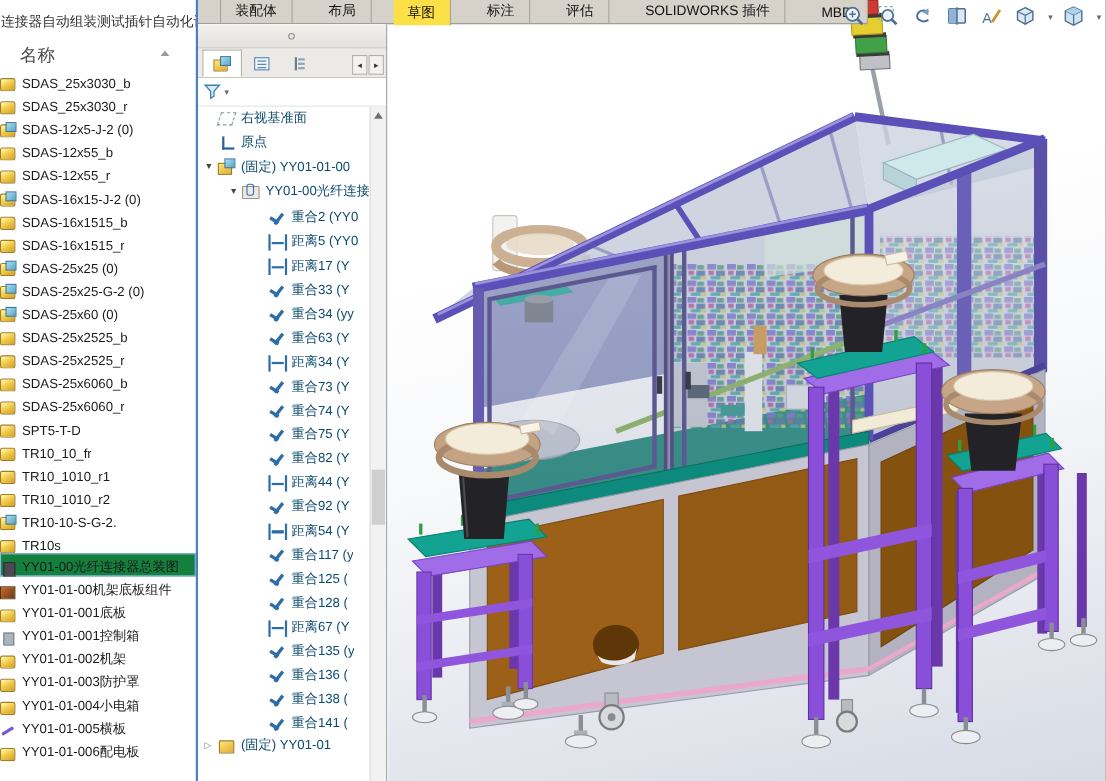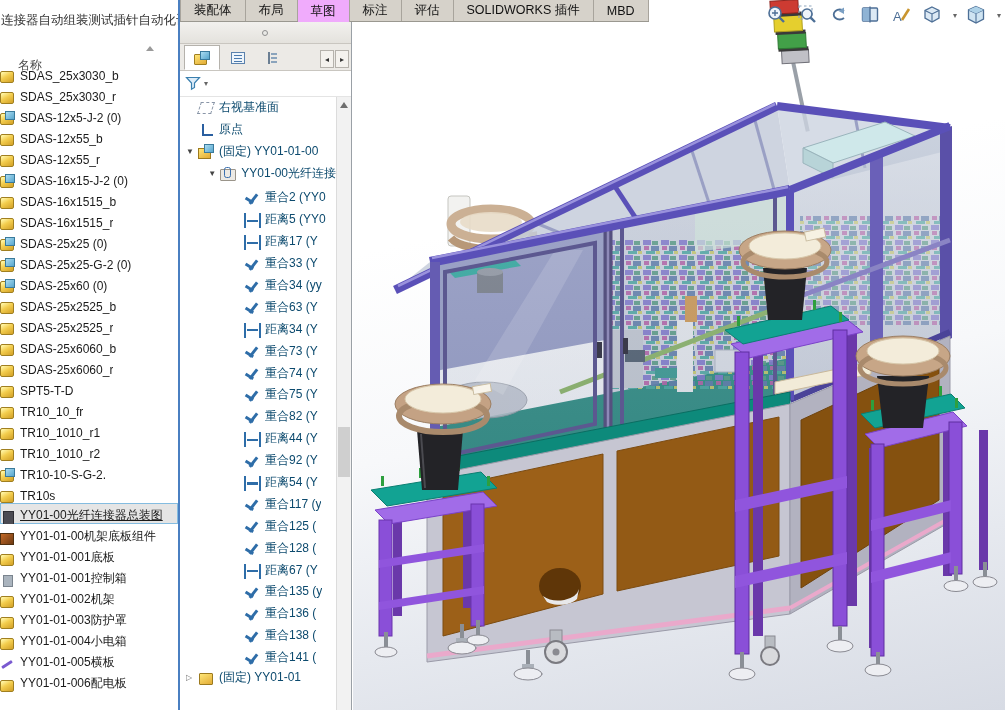--- a/index.html
+++ b/index.html
@@ -2,42 +2,42 @@
 <html><head>
 <meta charset="utf-8">
 <style>
   html,body{margin:0;padding:0;background:#888;}
   *{box-sizing:border-box;font-family:"Liberation Sans","DejaVu Sans",sans-serif;}
   .app{position:relative;width:1005px;height:710px;background:#fff;overflow:hidden;}
 
   
   .explorer{position:absolute;left:0;top:0;width:178px;height:710px;background:#fff;overflow:hidden;}
   .explorer-title{position:absolute;left:1px;top:12px;width:177px;font-size:12.5px;color:#333;white-space:nowrap;overflow:hidden;}
-  .col-header{position:absolute;left:18px;top:57px;font-size:12px;color:#4a4a4a;}
+  .col-header{position:absolute;left:18px;top:40px;font-size:16px;color:#4a4a4a;}
   .sort-arrow{position:absolute;left:146px;top:46px;width:0;height:0;border-left:4px solid transparent;border-right:4px solid transparent;border-bottom:5px solid #9a9a9a;}
   .file-list{position:absolute;left:0;top:62px;right:0;margin:0;padding:0;list-style:none;}
   .file-row{height:21px;display:flex;align-items:flex-end;padding-left:0;font-size:12px;color:#1a1a1a;white-space:nowrap;overflow:hidden;}
-  .file-row[data-selected="true"]{background:#e5e5e5;outline:1px solid #84bce0;outline-offset:-1px;text-decoration:underline;}
+  .file-row[data-selected="true"]{background:#15803d;outline:1px solid #84bce0;outline-offset:-1px;}
   .fic{width:15px;height:14px;margin-right:5px;flex:none;position:relative;}
   .fic[data-kind="part"]::before,.fic[data-kind="assembly"]::before{content:"";position:absolute;left:0;top:2px;width:12px;height:10px;background:linear-gradient(150deg,#fff3a0 10%,#f3cd4e 45%,#d8a82d 90%);border:1px solid #a07f20;border-radius:2px;}
   .fic[data-kind="assembly"]::after{content:"";position:absolute;right:0;top:0;width:8px;height:7px;background:linear-gradient(135deg,#aadcf2,#58a6cc);border:1px solid #3a7a9c;}
   .fic[data-kind="thumb-dark"]::before{content:"";position:absolute;left:3px;top:1px;width:9px;height:12px;background:#4a4a52;border:1px solid #2e2e34;}
   .fic[data-kind="thumb-brown"]::before{content:"";position:absolute;left:0;top:2px;width:12px;height:10px;background:linear-gradient(135deg,#c46a28,#6e3a12);border:1px solid #503010;}
   .fic[data-kind="thumb-gray"]::before{content:"";position:absolute;left:3px;top:2px;width:8px;height:10px;background:#aab4be;border:1px solid #7a848e;}
   .fic[data-kind="thumb-purple"]::before{content:"";position:absolute;left:1px;top:6px;width:12px;height:3px;background:#7a5ad0;border-radius:1px;transform:rotate(-32deg);}
   .flabel{overflow:hidden;text-overflow:clip;}
 
   .win-border{position:absolute;left:178px;top:0;width:2px;height:710px;background:#4a7fc1;}
 
   
   .sw{position:absolute;left:180px;top:0;right:0;height:710px;}
   .cmd-tabs{position:absolute;left:0;top:0;height:22px;display:flex;background:#d6d2ca;border-bottom:1px solid #9a9890;}
-  .cmd-tab{display:flex;align-items:center;padding:0 13px;font-size:12.5px;color:#111;border-right:1px solid #a8a49c;white-space:nowrap;}
+  .cmd-tab{display:flex;align-items:center;padding:0 13px;font-size:12.5px;color:#111;border-right:1px solid #a8a49c;white-space:nowrap;margin-left:20px;}
   .cmd-tab:first-child{border-left:1px solid #a8a49c;}
-  .cmd-tab[data-active="true"]{background:#f0abfc;height:23px;}
+  .cmd-tab[data-active="true"]{background:#fde047;height:23px;}
 
   
   .panel{position:absolute;left:0;top:22px;width:172px;bottom:0;background:#fff;border-right:1px solid #9aa0a6;overflow:hidden;}
   .cm-strip{height:22px;background:linear-gradient(#f2f1ee,#e4e2dd);border-bottom:1px solid #c9c6c0;position:relative;}
   .cm-strip .pin{position:absolute;left:82px;top:8px;width:6px;height:6px;border:1.4px solid #8f8f8f;border-radius:50%;background:#e9e9e6;}
   .ptabs{height:27px;display:flex;align-items:flex-end;background:#eceae6;border-bottom:1px solid #c9c6c0;padding-left:4px;}
   .ptab{width:36px;height:25px;display:flex;align-items:center;justify-content:center;border:1px solid transparent;}
   .ptab[data-active="true"]{background:#fff;border-color:#b5b2ac;border-bottom-color:#fff;}
   .ptab-nav{margin-left:auto;display:flex;margin-right:2px;margin-bottom:2px;}
   .ptab-nav span{width:14px;height:18px;border:1px solid #b5b2ac;background:#f4f2ee;font-size:8px;color:#333;display:flex;align-items:center;justify-content:center;margin-left:1px;}

